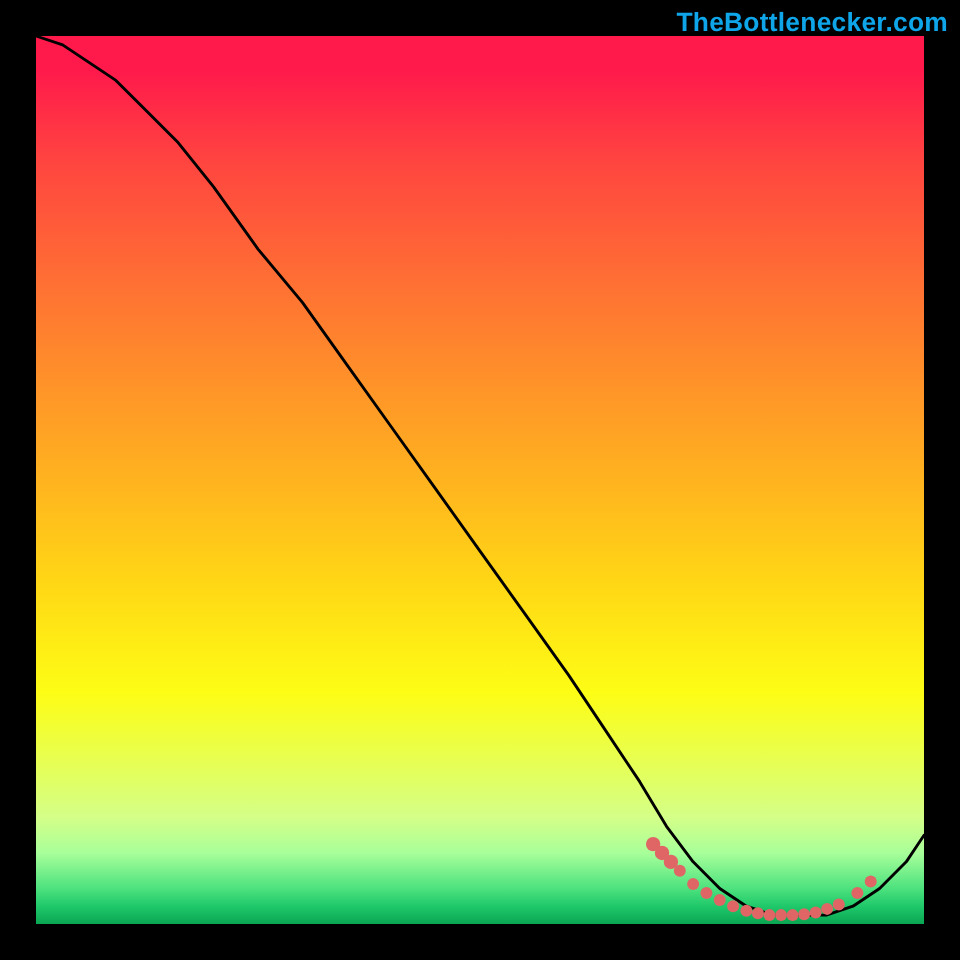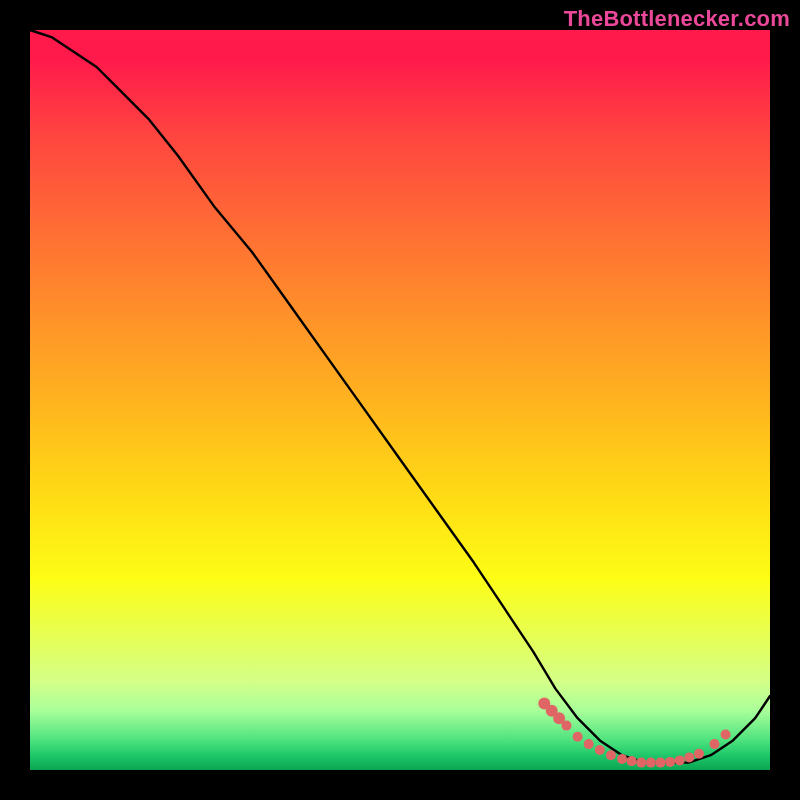--- a/index.html
+++ b/index.html
@@ -14,21 +14,21 @@
   .stage {
     position: relative;
     width: 800px;
     height: 800px;
     background: #000;
   }
   .watermark {
     position: absolute;
     top: 6px;
     right: 10px;
-    color: #ec4899;
+    color: #0ea5e9;
     font-size: 22px;
     font-weight: 600;
     letter-spacing: 0.2px;
     user-select: none;
   }
   .plot {
     position: absolute;
     left: 30px;
     top: 30px;
     width: 740px;

